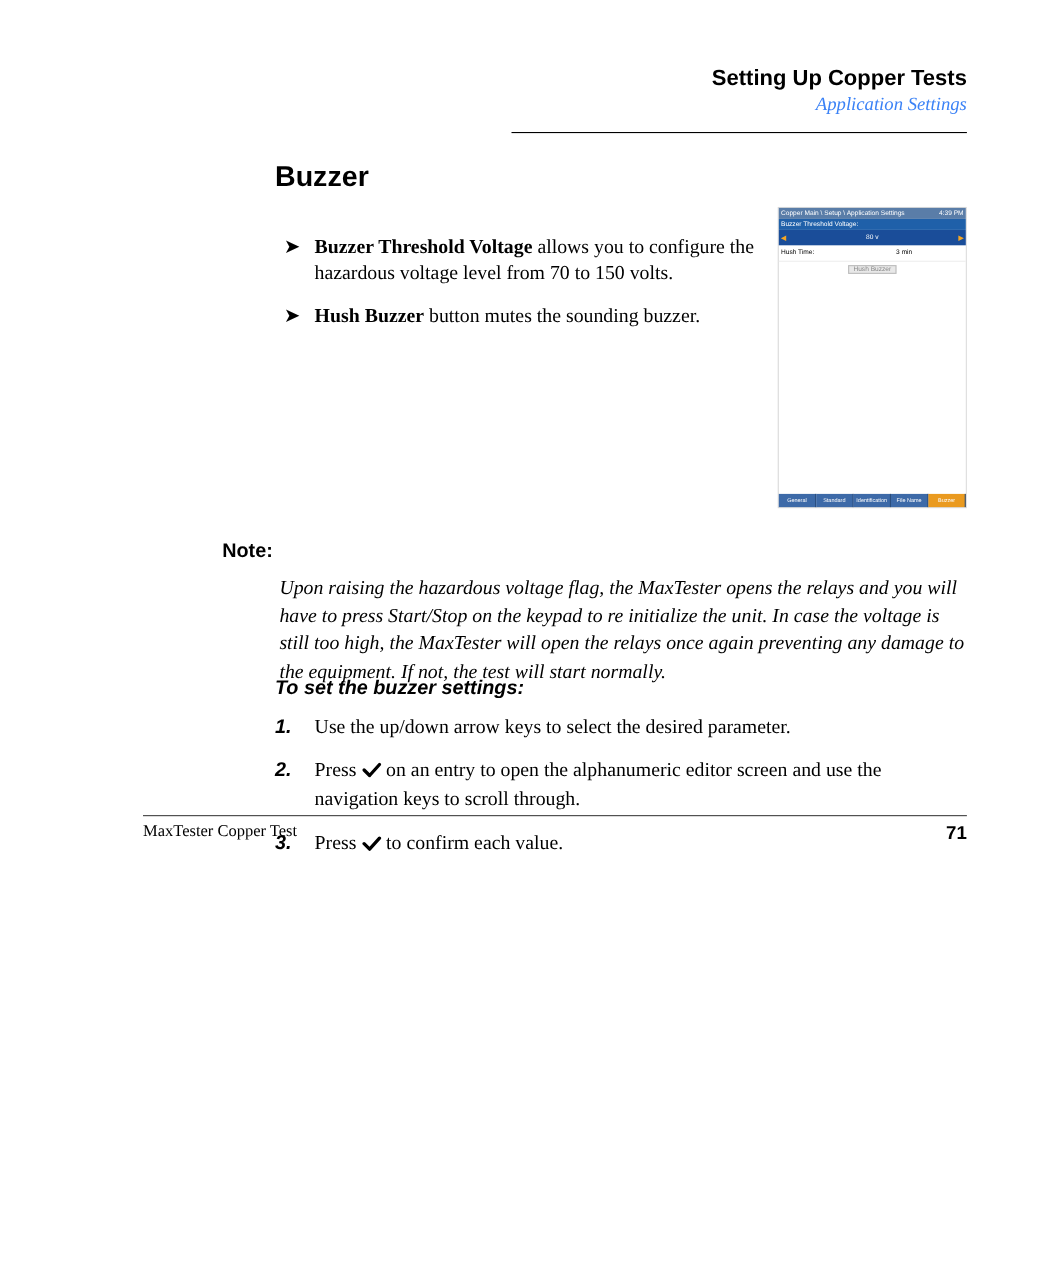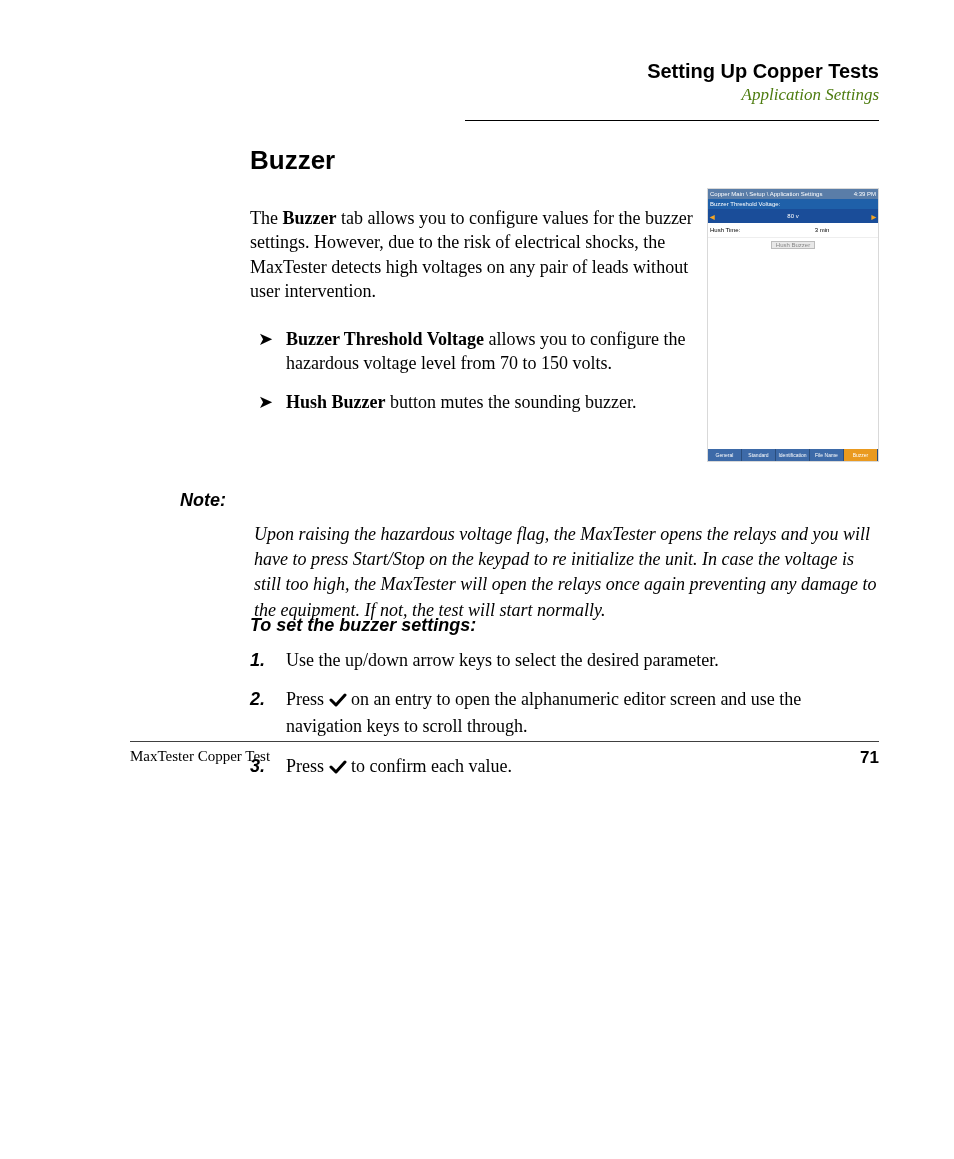--- a/index.html
+++ b/index.html
@@ -26,21 +26,21 @@
   .chapter-title {
     font-family: "Segoe UI", Arial, sans-serif;
     font-weight: 700;
     font-size: 20px;
     color: #000;
     margin-bottom: 2px;
   }
   .chapter-subtitle {
     font-style: italic;
     font-size: 17px;
-    color: #4d7c0f;
+    color: #3b82f6;
   }
   .header-rule {
     position: absolute;
     top: 120px;
     left: 465px;
     right: 75px;
     height: 1px;
     background: #000;
   }
   .content {
@@ -176,23 +176,22 @@
     position: absolute;
     top: 490px;
     left: 180px;
     right: 75px;
     display: flex;
   }
   .note-label {
     flex: 0 0 68px;
     font-family: "Segoe UI", Arial, sans-serif;
     font-weight: 700;
-    font-style: italic;
-    font-size: 18px;
-    text-align: left;
+    font-size: 18px;
+    text-align: right;
     padding-right: 6px;
   }
   .note-text {
     flex: 1;
     font-style: italic;
     font-size: 18px;
     line-height: 1.4;
     margin-top: 32px;
   }
   .howto {
@@ -292,23 +291,20 @@
         </div>
         <div class="ss-tabs">
           <div class="ss-tab">General</div>
           <div class="ss-tab">Standard</div>
           <div class="ss-tab">Identification</div>
           <div class="ss-tab">File Name</div>
           <div class="ss-tab active">Buzzer</div>
         </div>
       </div>
 
-      <p class="intro">
-        <span>The </span><b>Buzzer</b><span> tab allows you to configure values for the buzzer settings. However, due to the risk of electrical shocks, the MaxTester detects high voltages on any pair of leads without user intervention.</span>
-      </p>
 
       <ul class="pointers">
         <li>
           <b>Buzzer Threshold Voltage</b><span> allows you to configure the hazardous voltage level from 70 to 150 volts.</span>
         </li>
         <li>
           <b>Hush Buzzer</b><span> button mutes the sounding buzzer.</span>
         </li>
       </ul>
     </div>

